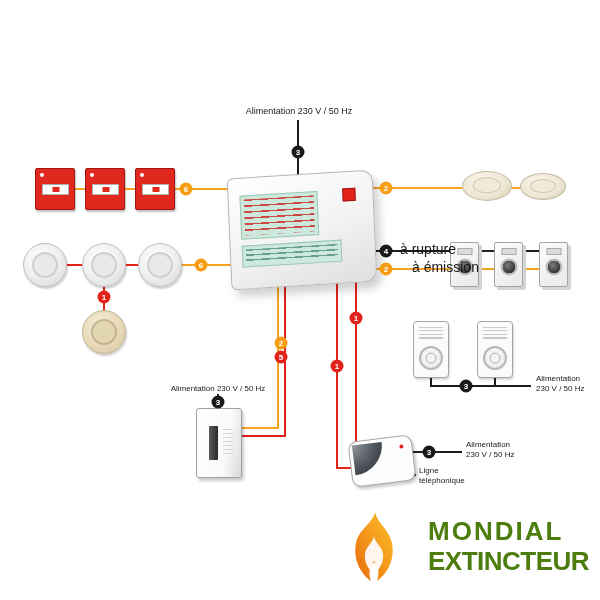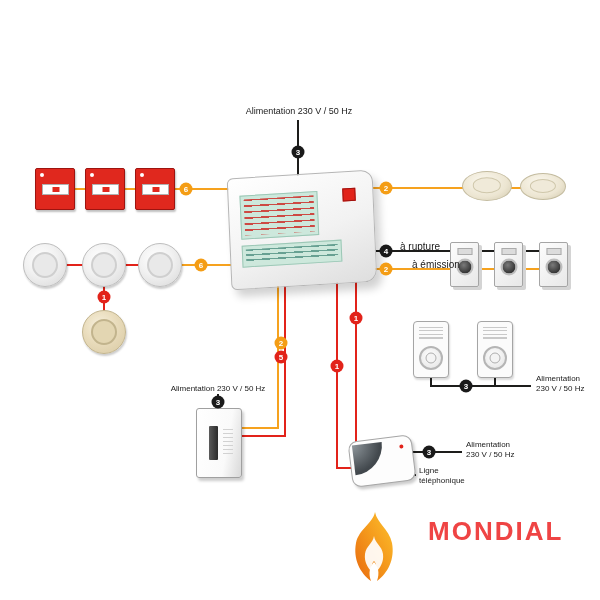--- a/index.html
+++ b/index.html
@@ -7,21 +7,21 @@
   #canvas{position:relative;width:600px;height:600px;background:#fff;overflow:hidden}
   .line{position:absolute;z-index:1}
   .line.orange{background:#F6A21E}
   .line.red{background:#E2231A}
   .line.black{background:#1D1D1B}
   .badge{position:absolute;width:13px;height:13px;border-radius:50%;color:#fff;font-size:8px;font-weight:bold;
          display:flex;align-items:center;justify-content:center;z-index:6;transform:translate(-50%,-50%);line-height:1}
   .badge.orange{background:#F49D15}
   .badge.red{background:#E2231A}
   .badge.black{background:#1A1A1A}
-  .lbl{position:absolute;font-size:10px;color:#1a1a1a;z-index:5;white-space:nowrap}
+  .lbl{position:absolute;font-size:14px;color:#1a1a1a;z-index:5;white-space:nowrap}
   .lbl.cx{transform:translateX(-50%)}
 
   
   .panel{position:absolute;left:229px;top:174px;width:146px;height:112px;z-index:3;
          background:linear-gradient(160deg,#ffffff 0%,#f2f2f2 55%,#dedede 100%);
          border:1px solid #b5b5b5;border-radius:6px 12px 12px 6px;
          transform:rotate(-2.5deg) skewY(-1deg);box-shadow:5px 7px 9px rgba(0,0,0,.18)}
   .panel .display{position:absolute;left:11px;top:17px;width:78px;height:44px;background:#cde8dc;border:1px solid #9cc7b6}
   .panel .display::after{content:"";position:absolute;inset:3px;
          background:repeating-linear-gradient(180deg,rgba(205,45,40,.85) 0 1.5px,transparent 1.5px 6px)}
@@ -80,21 +80,21 @@
          background:repeating-linear-gradient(180deg,#d2d2d2 0 1px,transparent 1px 4px)}
 
   
   .dialer{position:absolute;left:350px;top:438px;width:64px;height:46px;z-index:3;background:#fdfdfd;
          border:1px solid #a5a5a5;border-radius:9px;transform:rotate(-7deg);box-shadow:2px 3px 3px rgba(0,0,0,.2)}
   .dialer .speaker{position:absolute;left:3px;top:3px;width:30px;height:30px;border-radius:0 0 100% 0;
          background:radial-gradient(circle at 0 0,#8f979c 0%,#42484d 65%)}
   .dialer .led{position:absolute;right:8px;top:8px;width:4px;height:4px;border-radius:50%;background:#E2231A}
 
   
-  .logo-text{position:absolute;color:#ef4444;font-weight:bold;z-index:4;white-space:nowrap}
+  .logo-text{position:absolute;color:#4d7c0f;font-weight:bold;z-index:4;white-space:nowrap}
   .logo-line1{left:428px;top:516px;font-size:26px;letter-spacing:2px}
   .logo-line2{left:428px;top:546px;font-size:26px;letter-spacing:-0.5px}
   .flame{position:absolute;left:350px;top:510px;width:48px;height:74px;z-index:4}
 </style>
 </head>
 <body>
 
 <div id="canvas">
 
   <div class="line black" style="left:297px;top:120px;width:2px;height:58px"></div>
@@ -200,14 +200,15 @@
       <linearGradient id="fg" x1="0" y1="1" x2="1" y2="0">
         <stop offset="0" stop-color="#E8690F"></stop>
         <stop offset="0.55" stop-color="#F59C1D"></stop>
         <stop offset="1" stop-color="#FDC22E"></stop>
       </linearGradient>
     </defs>
     <path d="M25 2 C27 13 39 19 42 33 C45 49 38 63 27 71 C30 63 28 56 24 52 C20 56 18 63 21 71 C10 63 3 49 6 33 C9 19 23 13 25 2 Z" fill="url(#fg)"></path>
     <path d="M24 26 C25 33 32 36 33 44 C34 52 30 58 26 62 C27 57 26 53 24 51 C22 53 21 57 22 62 C18 58 14 52 15 44 C16 36 23 33 24 26 Z" fill="#ffffff" opacity="0.92"></path>
   </svg>
   <div class="logo-text logo-line1">MONDIAL</div>
+  <div class="logo-text logo-line2">EXTINCTEUR</div>
 
 </div>
 
 </body></html>

